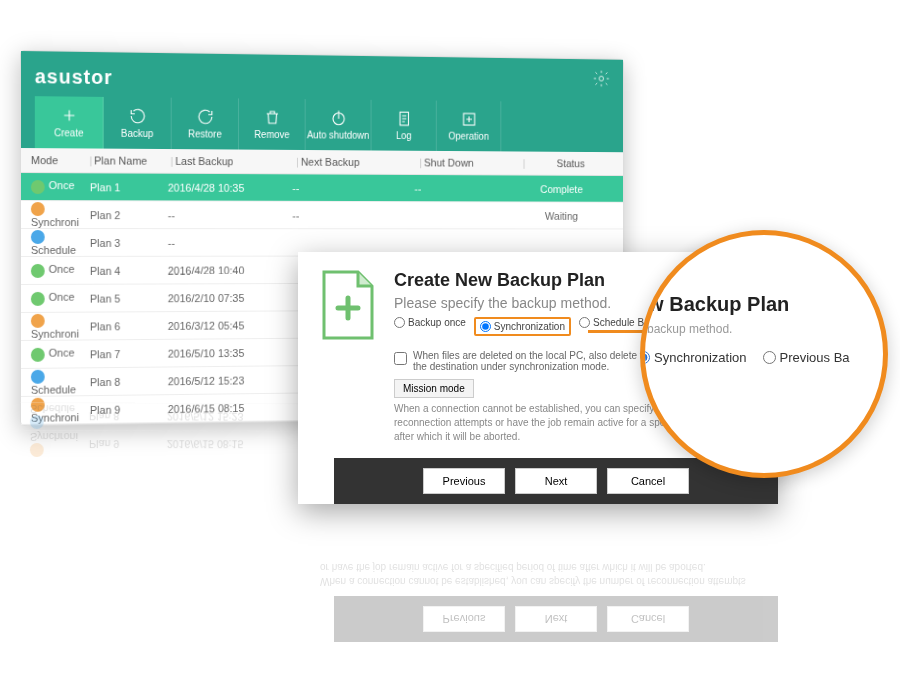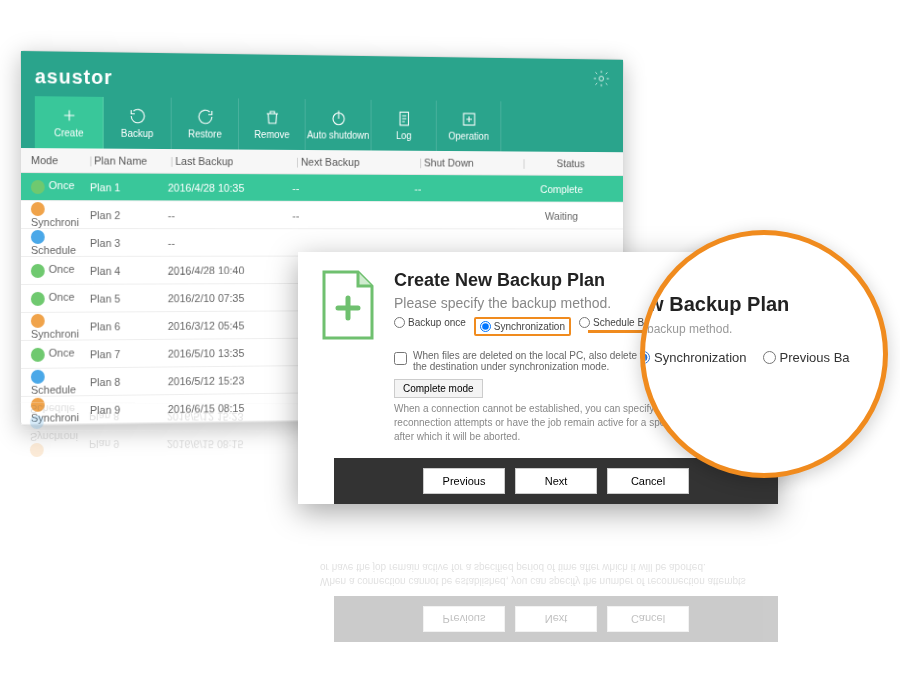--- a/index.html
+++ b/index.html
@@ -389,21 +389,21 @@
           </label>
         <label>
             <input type="radio" name="m" style="">
             <span>Schedule Backup</span>
           </label>
       </div>
       <div class="check-line">
         <input type="checkbox" style="">
         <span>When files are deleted on the local PC, also delete the corresponding files at the destination under synchronization mode.</span>
       </div>
-      <button class="mission-btn">Complete mode</button>
+      <button class="mission-btn">Mission mode</button>
       <div class="small-text">When a connection cannot be established, you can specify the number of reconnection attempts or have the job remain active for a specified period of time after which it will be aborted.</div>
     </div>
   </div>
   <div class="dialog-footer">
     <button>Previous</button>
     <button>Next</button>
     <button>Cancel</button>
   </div>
 </div>
 

